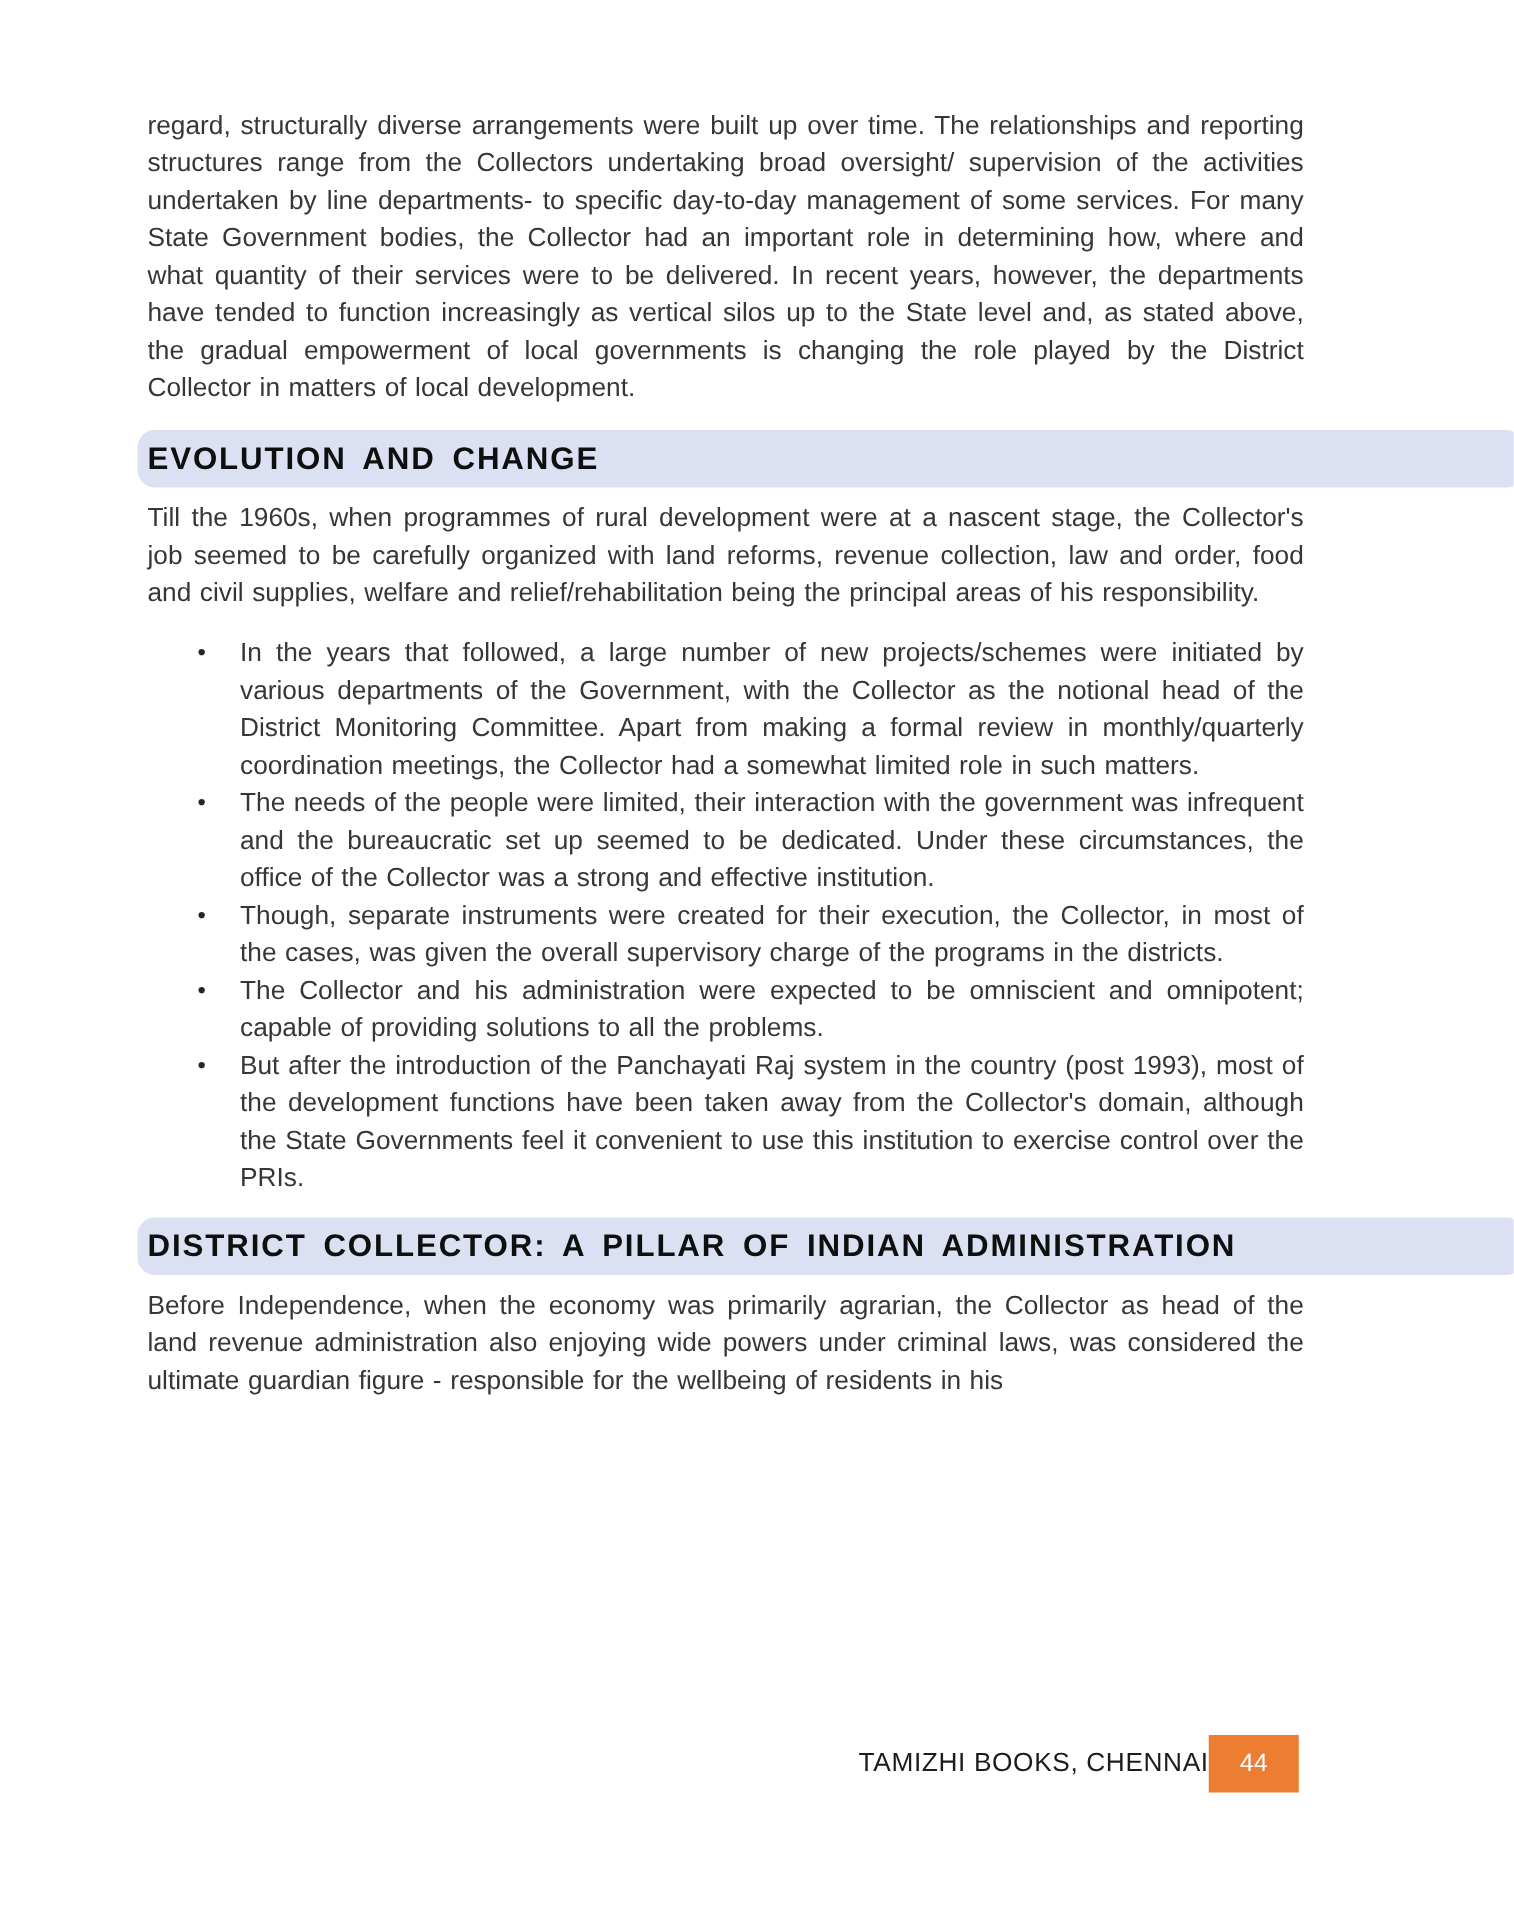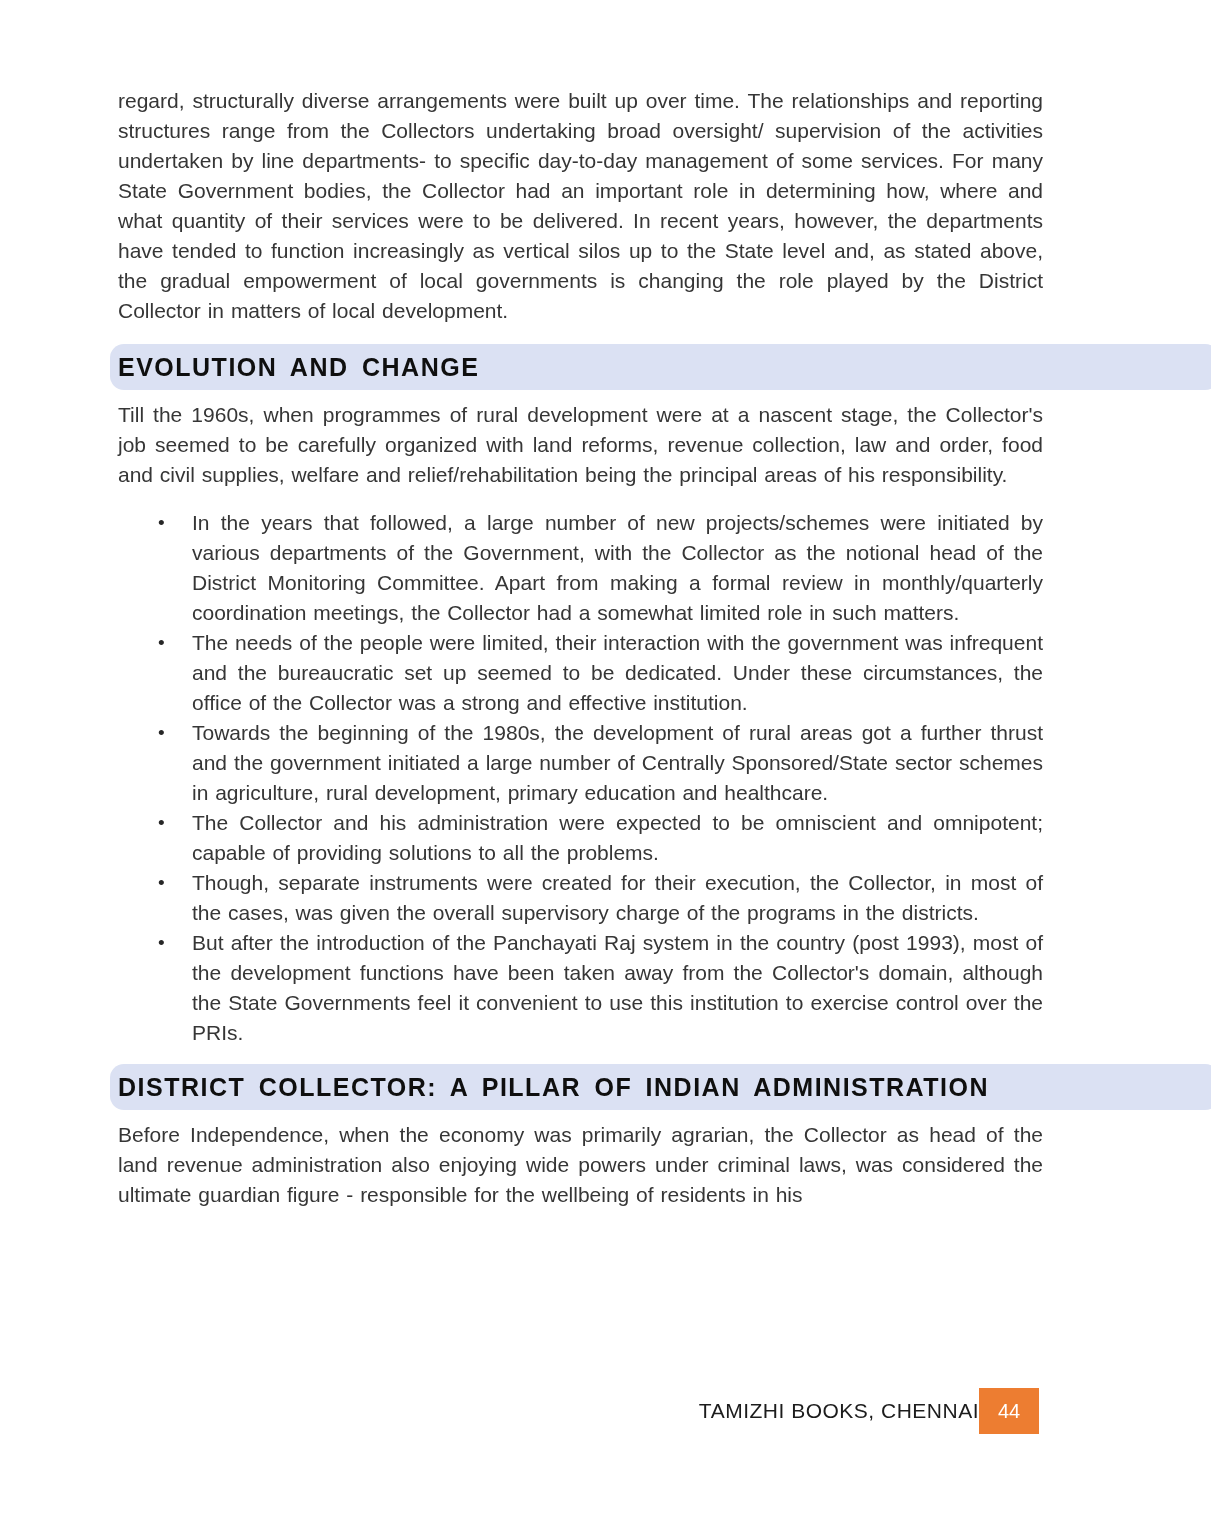--- a/index.html
+++ b/index.html
@@ -73,21 +73,21 @@
     right: 172px;
     display: flex;
     align-items: center;
   }
   .footer-publisher {
     font-size: 21px;
     color: #1c1c1c;
     letter-spacing: 0.5px;
   }
   .page-number-box {
-    width: 60px;
+    width: 72px;
     height: 46px;
     background: #ed7d31;
     color: #ffffff;
     display: flex;
     align-items: center;
     justify-content: center;
     font-size: 20px;
   }
 </style>
 </head>
@@ -100,23 +100,22 @@
 
     <div class="section-bar">
       <span class="section-title">EVOLUTION AND CHANGE</span>
     </div>
 
     <p class="body-text">Till the 1960s, when programmes of rural development were at a nascent stage, the Collector's job seemed to be carefully organized with land reforms, revenue collection, law and order, food and civil supplies, welfare and relief/rehabilitation being the principal areas of his responsibility.</p>
 
     <ul class="bullet-list">
       <li>In the years that followed, a large number of new projects/schemes were initiated by various departments of the Government, with the Collector as the notional head of the District Monitoring Committee. Apart from making a formal review in monthly/quarterly coordination meetings, the Collector had a somewhat limited role in such matters.</li>
       <li>The needs of the people were limited, their interaction with the government was infrequent and the bureaucratic set up seemed to be dedicated. Under these circumstances, the office of the Collector was a strong and effective institution.</li>
-      <li>Towards the beginning of the 1980s, the development of rural areas got a further thrust and the government initiated a large number of Centrally Sponsored/State sector schemes in agriculture, rural development, primary education and healthcare.</li>
+      <li>Though, separate instruments were created for their execution, the Collector, in most of the cases, was given the overall supervisory charge of the programs in the districts.</li>
       <li>The Collector and his administration were expected to be omniscient and omnipotent; capable of providing solutions to all the problems.</li>
-      <li>Though, separate instruments were created for their execution, the Collector, in most of the cases, was given the overall supervisory charge of the programs in the districts.</li>
       <li>But after the introduction of the Panchayati Raj system in the country (post 1993), most of the development functions have been taken away from the Collector's domain, although the State Governments feel it convenient to use this institution to exercise control over the PRIs.</li>
     </ul>
 
     <div class="section-bar">
       <span class="section-title">DISTRICT COLLECTOR: A PILLAR OF INDIAN ADMINISTRATION</span>
     </div>
 
 
     <p class="body-text">Before Independence, when the economy was primarily agrarian, the Collector as head of the land revenue administration also enjoying wide powers under criminal laws, was considered the ultimate guardian figure - responsible for the wellbeing of residents in his</p>
 

